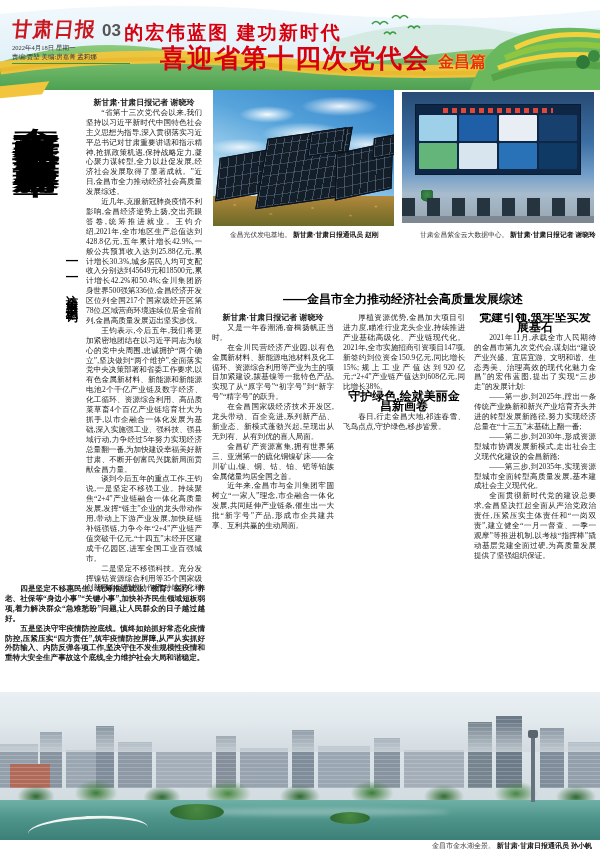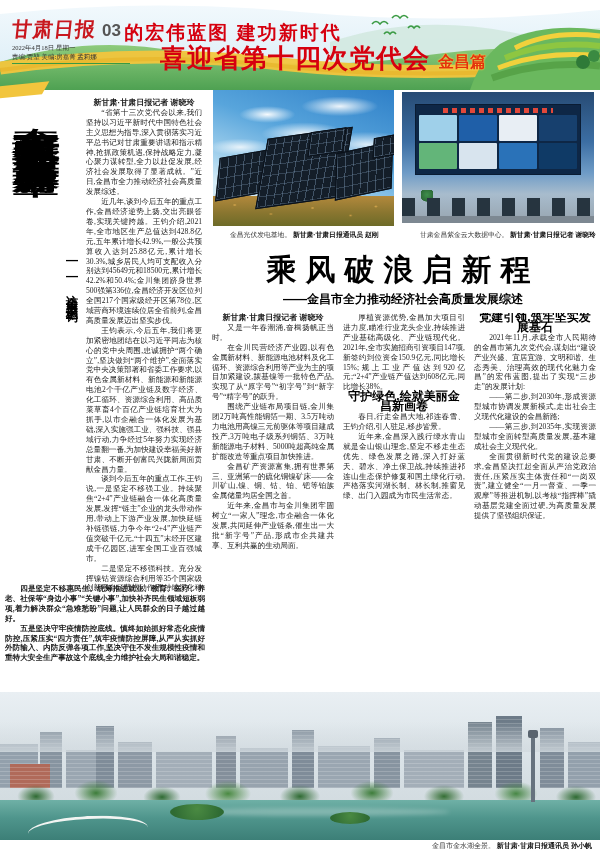--- a/index.html
+++ b/index.html
@@ -166,21 +166,21 @@
     </div>
   </div>
   <div class="wedge"></div>
 
   <div class="v-headline">奋力谱写新时代金昌全面转型高质量发展新篇章</div>
   <div class="v-subtitle">——访金昌市委书记王钧</div>
 
   <div class="interview-col smallcol">
     <p class="byline">新甘肃·甘肃日报记者 谢晓玲</p>
     <p>“省第十三次党代会以来,我们坚持以习近平新时代中国特色社会主义思想为指导,深入贯彻落实习近平总书记对甘肃重要讲话和指示精神,抢抓政策机遇,保持战略定力,凝心聚力谋转型,全力以赴促发展,经济社会发展取得了显著成就。”近日,金昌市全力推动经济社会高质量发展综述。</p>
-    <p>近几年,谈到今后五年的重点工作,金昌经济逆势上扬,交出亮眼答卷,实现关键跨越。王钧介绍,2021年,全市地区生产总值达到428.8亿元,五年累计增长42.9%,一般公共预算收入达到25.88亿元,累计增长30.3%,城乡居民人均可支配收入分别达到45649元和18500元,累计增长42.2%和50.4%;金川集团跻身世界500强第336位,金昌经济开发区位列全国217个国家级经开区第78位,区域营商环境连续位居全省前列,金昌高质量发展迈出坚实步伐。</p>
+    <p>近几年,克服新冠肺炎疫情不利影响,金昌经济逆势上扬,交出亮眼答卷,统筹推进就业。王钧介绍,2021年,全市地区生产总值达到428.8亿元,五年累计增长42.9%,一般公共预算收入达到25.88亿元,累计增长30.3%,城乡居民人均可支配收入分别达到45649元和18500元,累计增长42.2%和50.4%;金川集团跻身世界500强第336位,金昌经济开发区位列全国217个国家级经开区第78位,区域营商环境连续位居全省前列,金昌高质量发展迈出坚实步伐。</p>
     <p>王钧表示,今后五年,我们将更加紧密地团结在以习近平同志为核心的党中央周围,忠诚拥护“两个确立”,坚决做到“两个维护”,全面落实党中央决策部署和省委工作要求,以有色金属新材料、新能源和新能源电池2个千亿产业链及数字经济、化工循环、资源综合利用、高品质菜草畜4个百亿产业链培育壮大为抓手,以市企融合一体化发展为基础,深入实施强工业、强科技、强县域行动,力争经过5年努力实现经济总量翻一番,为加快建设幸福美好新甘肃、不断开创富民兴陇新局面贡献金昌力量。</p>
     <p>谈到今后五年的重点工作,王钧说,一是坚定不移强工业。持续聚焦“2+4”产业链融合一体化高质量发展,发挥“链主”企业的龙头带动作用,带动上下游产业发展,加快延链补链强链,力争今年“2+4”产业链产值突破千亿元,“十四五”末经开区建成千亿园区,进军全国工业百强城市。</p>
     <p>二是坚定不移强科技。充分发挥镍钴资源综合利用等35个国家级创新平台示范带动作用,持续深化科技体制改革,通过市校合作、“揭榜挂帅”、校企协作等方式,突破一批关键核心技术,推动科技型企业数量三年翻一番,努力把金昌建成资源型城市创新驱动发展的高地。</p>
 
   </div>
   <div class="interview-bottom smallcol">
     <p>四是坚定不移惠民生。统筹推进就业、教育、医疗、养老、社保等“身边小事”“关键小事”,加快补齐民生领域短板弱项,着力解决群众“急难愁盼”问题,让人民群众的日子越过越好。</p>
     <p>五是坚决守牢疫情防控底线。慎终如始抓好常态化疫情防控,压紧压实“四方责任”,筑牢疫情防控屏障,从严从实抓好外防输入、内防反弹各项工作,坚决守住不发生规模性疫情和重特大安全生产事故这个底线,全力维护社会大局和谐稳定。</p>
   </div>
 
@@ -215,41 +215,40 @@
   </div>
   <div class="caption" style="left:230px;top:230px;">
     <span>金昌光伏发电基地。</span>
     <b>新甘肃·甘肃日报通讯员 赵刚</b>
   </div>
   <div class="caption" style="left:420px;top:230px;">
     <span>甘肃金昌紫金云大数据中心。</span>
     <b>新甘肃·甘肃日报记者 谢晓玲</b>
   </div>
 
-  <div class="main-title">乘风破浪启新程</div>
   <div class="main-subtitle">——金昌市全力推动经济社会高质量发展综述</div>
 
   <div class="cols">
     <div class="col smallcol">
       <p class="byline">新甘肃·甘肃日报记者 谢晓玲</p>
       <p>又是一年春潮涌,奋楫扬帆正当时。</p>
       <p>在金川民营经济产业园,以有色金属新材料、新能源电池材料及化工循环、资源综合利用等产业为主的项目加紧建设,羰基镍等一批特色产品,实现了从“原字号”“初字号”到“新字号”“精字号”的跃升。</p>
-      <p>围绕产业链布局项目链,金川集团2万吨高性能铜箔一期、3.5万吨动力电池用高镍三元前驱体等项目建成投产,3万吨电子级系列铜箔、3万吨新能源电子材料、5000吨超高纯金属扩能改造等重点项目加快推进。</p>
+      <p>在金昌国家级经济技术开发区,龙头带动、百企竞进,系列新产品、新业态、新模式蓬勃兴起,呈现出从无到有、从有到优的喜人局面。</p>
       <p>金昌矿产资源富集,拥有世界第三、亚洲第一的硫化铜镍矿床——金川矿山,镍、铜、钴、铂、钯等铂族金属储量均居全国之首。</p>
       <p>近年来,金昌市与金川集团牢固树立“一家人”理念,市企融合一体化发展,共同延伸产业链条,催生出一大批“新字号”产品,形成市企共建共享、互利共赢的生动局面。</p>
     </div>
     <div class="col smallcol">
       <p>厚植资源优势,金昌加大项目引进力度,瞄准行业龙头企业,持续推进产业基础高级化、产业链现代化。2021年,全市实施招商引资项目147项,新签约到位资金150.9亿元,同比增长15%;规上工业产值达到920亿元;“2+4”产业链产值达到608亿元,同比增长38%。</p>
       <p class="subhead">守护绿色,绘就美丽金昌新画卷</p>
-      <p>春日,行走金昌大地,祁连春雪、王钧介绍,引人驻足,移步皆景。</p>
-      <p>近年来,金昌深入践行绿水青山就是金山银山理念,坚定不移走生态优先、绿色发展之路,深入打好蓝天、碧水、净土保卫战,持续推进祁连山生态保护修复和国土绿化行动,严格落实河湖长制、林长制,推窗见绿、出门入园成为市民生活常态。</p>
+      <p>春日,行走金昌大地,祁连春雪、飞鸟点点,守护绿色,移步皆景。</p>
     </div>
     <div class="col smallcol">
       <p class="subhead">党建引领,筑牢坚实发展基石</p>
       <p>2021年11月,承载全市人民期待的金昌市第九次党代会,谋划出“建设产业兴盛、宜居宜游、文明和谐、生态秀美、治理高效的现代化魅力金昌”的宏伟蓝图,提出了实现“三步走”的发展计划:</p>
+      <p>——第一步,到2025年,蹚出一条传统产业焕新和新兴产业培育齐头并进的转型发展新路径,努力实现经济总量在“十三五”末基础上翻一番;</p>
       <p>——第二步,到2030年,形成资源型城市协调发展新模式,走出社会主义现代化建设的金昌新路;</p>
       <p>——第三步,到2035年,实现资源型城市全面转型高质量发展,基本建成社会主义现代化。</p>
       <p>全面贯彻新时代党的建设总要求,金昌坚决扛起全面从严治党政治责任,压紧压实主体责任和“一岗双责”,建立健全“一月一督查、一季一观摩”等推进机制,以考核“指挥棒”撬动基层党建全面过硬,为高质量发展提供了坚强组织保证。</p>
     </div>
   </div>
 
   <div class="cityphoto">
     <div class="city-sky"></div>
     <div class="buildings">
       <div class="bld" style="left:0;top:52px;width:38px;height:44px;background-color:#93a0ac;"></div>

